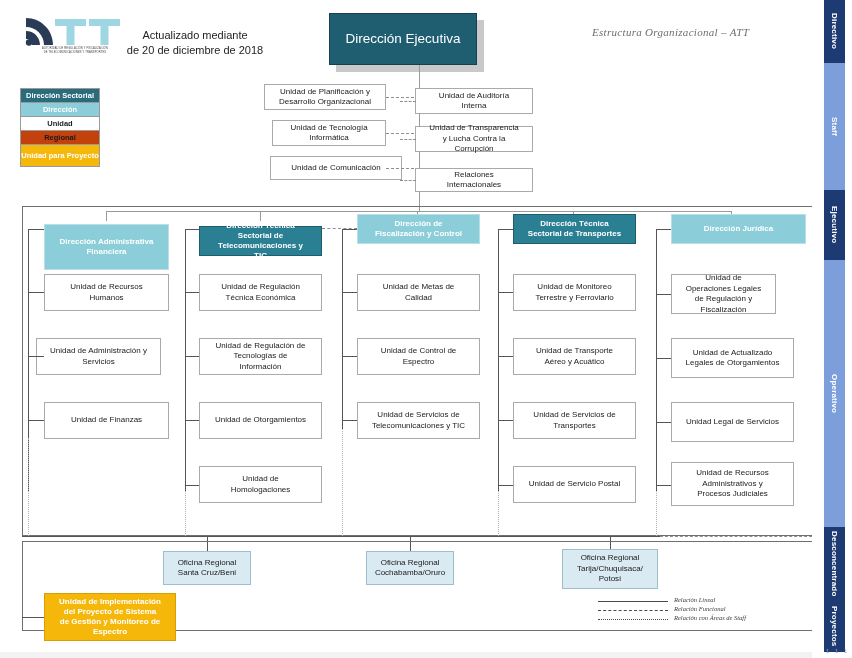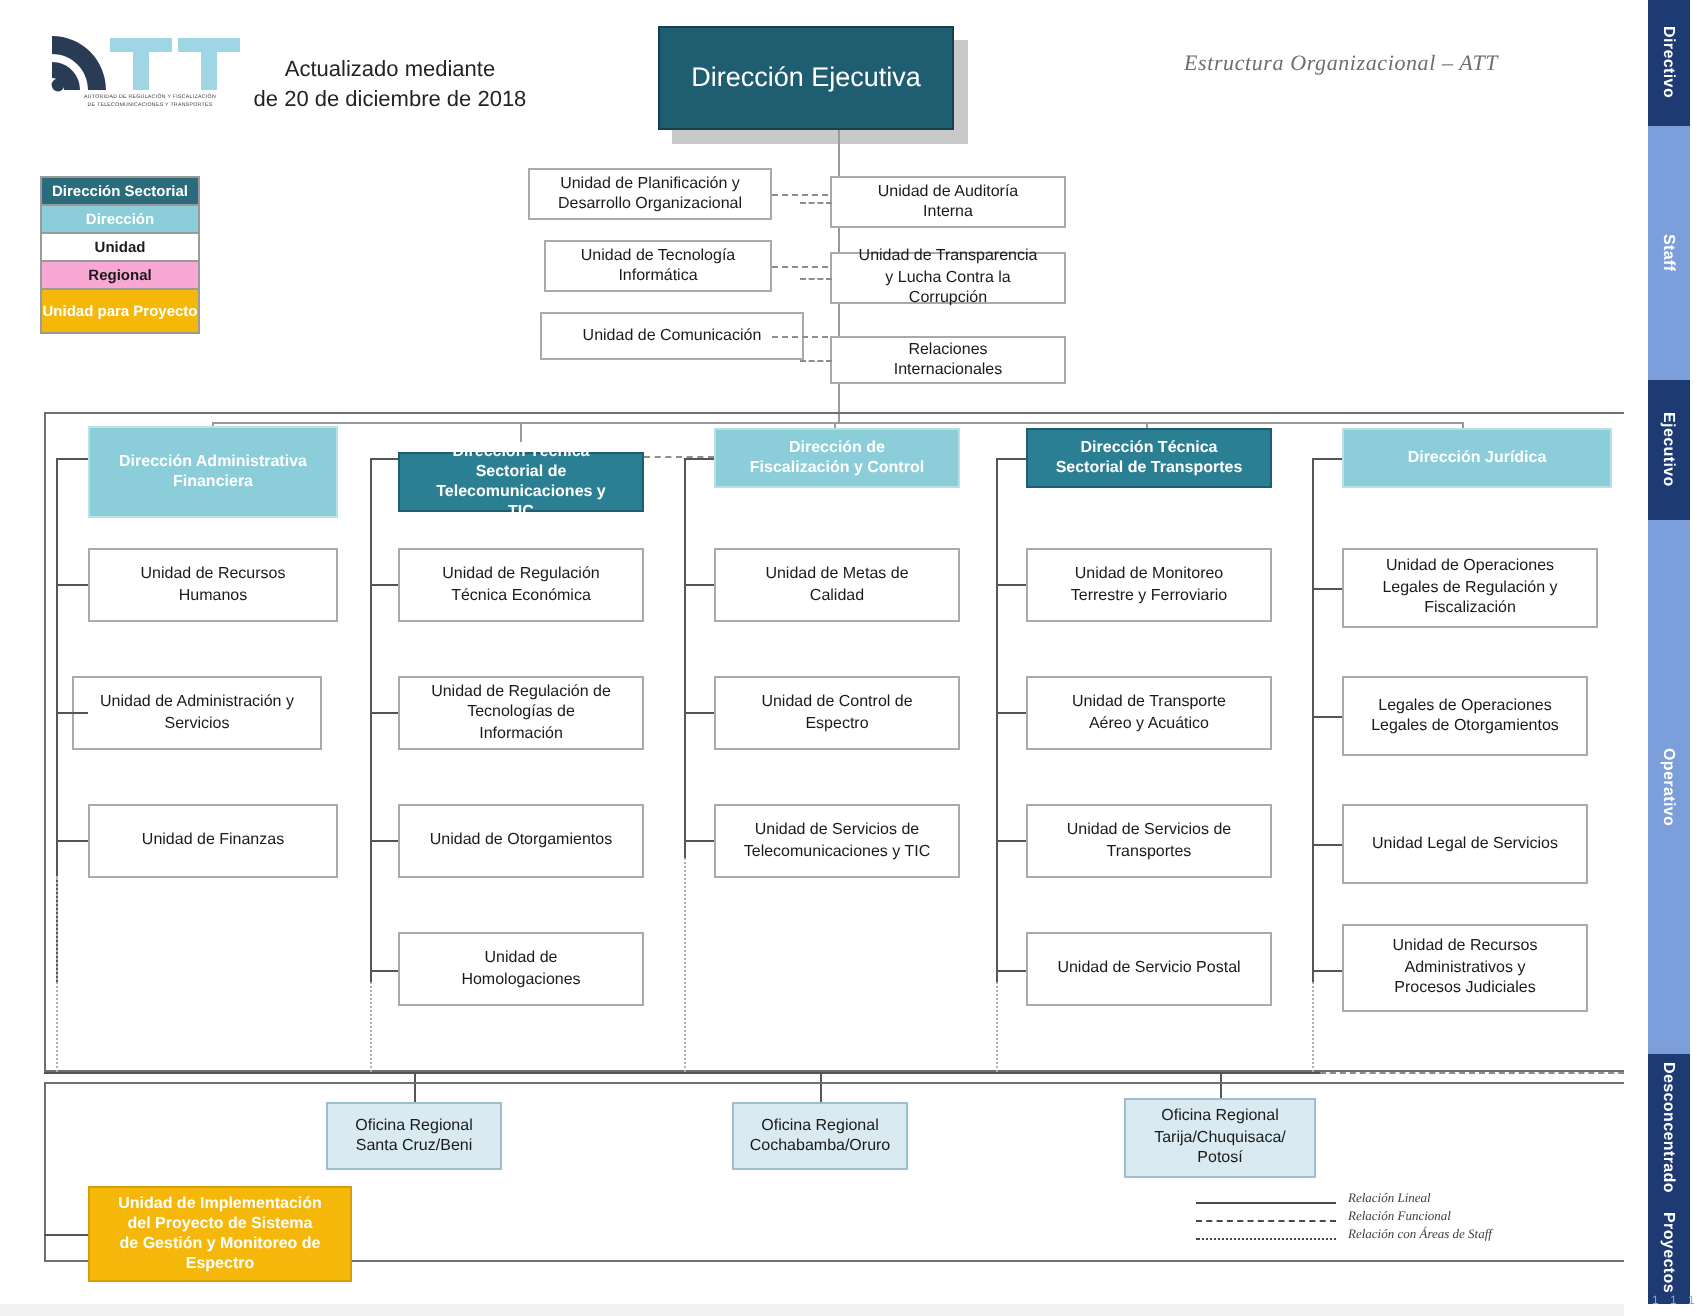--- a/index.html
+++ b/index.html
@@ -37,21 +37,21 @@
   
   .keybox{left:20px;top:88px;width:80px;border:1px solid #9a9a9a;}
   .keyrow{
     height:13px;line-height:13px;text-align:center;
     font-size:7.5px;font-weight:bold;border-bottom:1px solid #9a9a9a;
   }
   .keyrow:last-child{border-bottom:none;}
   .k-sectorial{background:#2a6b7c;color:#ffffff;}
   .k-direccion{background:#8bcdd9;color:#ffffff;}
   .k-unidad{background:#ffffff;color:#1a1a1a;}
-  .k-regional{background:#f9a8d4;color:#1a1a1a;}
+  .k-regional{background:#c2410c;color:#1a1a1a;}
   .k-proyecto{background:#f5b70a;color:#ffffff;height:21px;line-height:10px;
     display:flex;align-items:center;justify-content:center;}
 
   
   .box{
     display:flex;align-items:center;justify-content:center;
     text-align:center;background:#ffffff;border:1px solid #aaaaaa;
     font-size:8px;line-height:10.5px;padding:1px 13px;
   }
   .exec{
@@ -178,21 +178,21 @@
 
   <div class="abs ln ln-h ln-light" style="left:106px;top:211px;width:626px;"></div>
   <div class="abs ln ln-v ln-light" style="left:106px;top:211px;height:10px;"></div>
   <div class="abs ln ln-v ln-light" style="left:260px;top:211px;height:10px;"></div>
   <div class="abs ln ln-v ln-light" style="left:417px;top:211px;height:10px;"></div>
   <div class="abs ln ln-v ln-light" style="left:573px;top:211px;height:10px;"></div>
   <div class="abs ln ln-v ln-light" style="left:731px;top:211px;height:10px;"></div>
 
   <div class="abs dash-h" style="left:322px;top:228px;width:35px;"></div>
 
-  <div class="abs box dir" style="left:44px;top:213px;width:125px;height:46px;">Dirección Administrativa Financiera</div>
+  <div class="abs box dir" style="left:44px;top:224px;width:125px;height:46px;">Dirección Administrativa Financiera</div>
   <div class="abs ln ln-v" style="left:28px;top:229px;height:262px;"></div>
   <div class="abs ln ln-h" style="left:28px;top:229px;width:16px;"></div>
   <div class="abs box" style="left:44px;top:274px;width:125px;height:37px;">Unidad de Recursos Humanos</div>
   <div class="abs ln ln-h" style="left:28px;top:292px;width:16px;"></div>
   <div class="abs box" style="left:36px;top:338px;width:125px;height:37px;">Unidad de Administración y Servicios</div>
   <div class="abs ln ln-h" style="left:28px;top:356px;width:16px;"></div>
   <div class="abs box" style="left:44px;top:402px;width:125px;height:37px;">Unidad de Finanzas</div>
   <div class="abs ln ln-h" style="left:28px;top:420px;width:16px;"></div>
   <div class="abs dot-v" style="left:28px;top:438px;height:98px;"></div>
 
@@ -229,23 +229,23 @@
   <div class="abs ln ln-h" style="left:498px;top:356px;width:15px;"></div>
   <div class="abs box" style="left:513px;top:402px;width:123px;height:37px;">Unidad de Servicios de Transportes</div>
   <div class="abs ln ln-h" style="left:498px;top:420px;width:15px;"></div>
   <div class="abs box" style="left:513px;top:466px;width:123px;height:37px;">Unidad de Servicio Postal</div>
   <div class="abs ln ln-h" style="left:498px;top:485px;width:15px;"></div>
   <div class="abs dot-v" style="left:498px;top:491px;height:45px;"></div>
 
   <div class="abs box dir" style="left:671px;top:214px;width:135px;height:30px;">Dirección Jurídica</div>
   <div class="abs ln ln-v" style="left:656px;top:229px;height:262px;"></div>
   <div class="abs ln ln-h" style="left:656px;top:229px;width:15px;"></div>
-  <div class="abs box" style="left:671px;top:274px;width:128px;height:40px;">Unidad de Operaciones Legales de Regulación y Fiscalización</div>
+  <div class="abs box" style="left:671px;top:274px;width:105px;height:40px;">Unidad de Operaciones Legales de Regulación y Fiscalización</div>
   <div class="abs ln ln-h" style="left:656px;top:294px;width:15px;"></div>
-  <div class="abs box" style="left:671px;top:338px;width:123px;height:40px;">Legales de Operaciones Legales de Otorgamientos</div>
+  <div class="abs box" style="left:671px;top:338px;width:123px;height:40px;">Unidad de Actualizado Legales de Otorgamientos</div>
   <div class="abs ln ln-h" style="left:656px;top:358px;width:15px;"></div>
   <div class="abs box" style="left:671px;top:402px;width:123px;height:40px;">Unidad Legal de Servicios</div>
   <div class="abs ln ln-h" style="left:656px;top:422px;width:15px;"></div>
   <div class="abs box" style="left:671px;top:462px;width:123px;height:44px;">Unidad de Recursos Administrativos y Procesos Judiciales</div>
   <div class="abs ln ln-h" style="left:656px;top:485px;width:15px;"></div>
   <div class="abs dot-v" style="left:656px;top:491px;height:45px;"></div>
 
   <div class="abs ln ln-h" style="left:22px;top:536px;width:640px;"></div>
   <div class="abs dash-h" style="left:660px;top:536px;width:162px;"></div>
   <div class="abs ln ln-v" style="left:207px;top:536px;height:15px;"></div>

